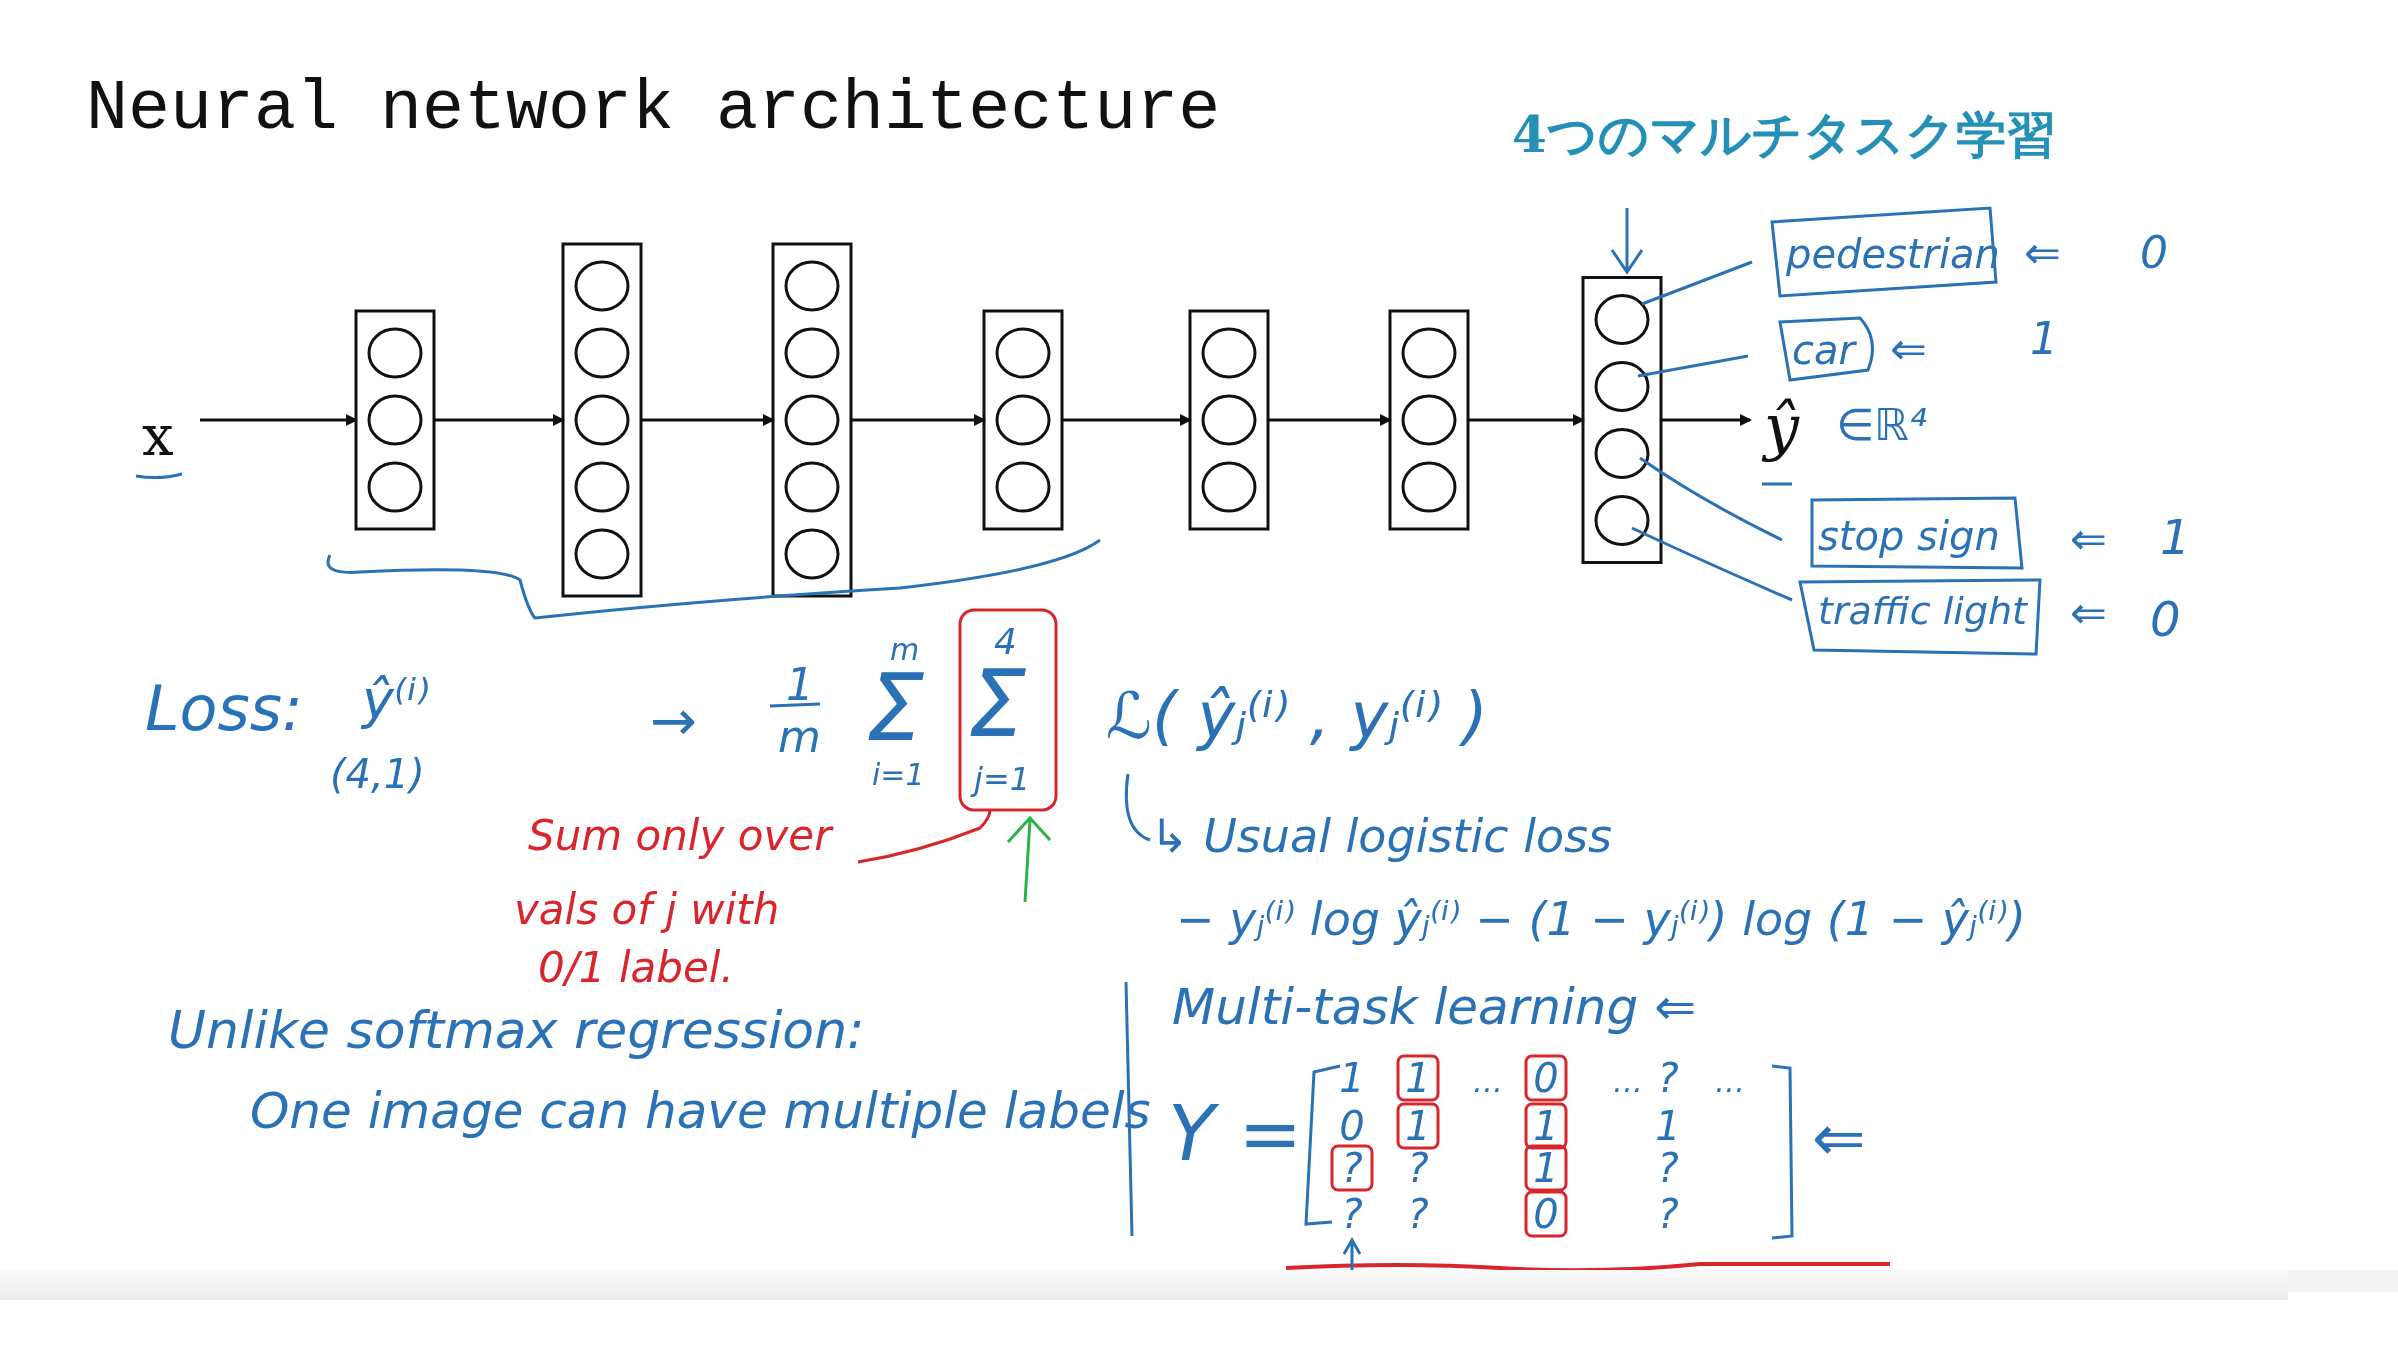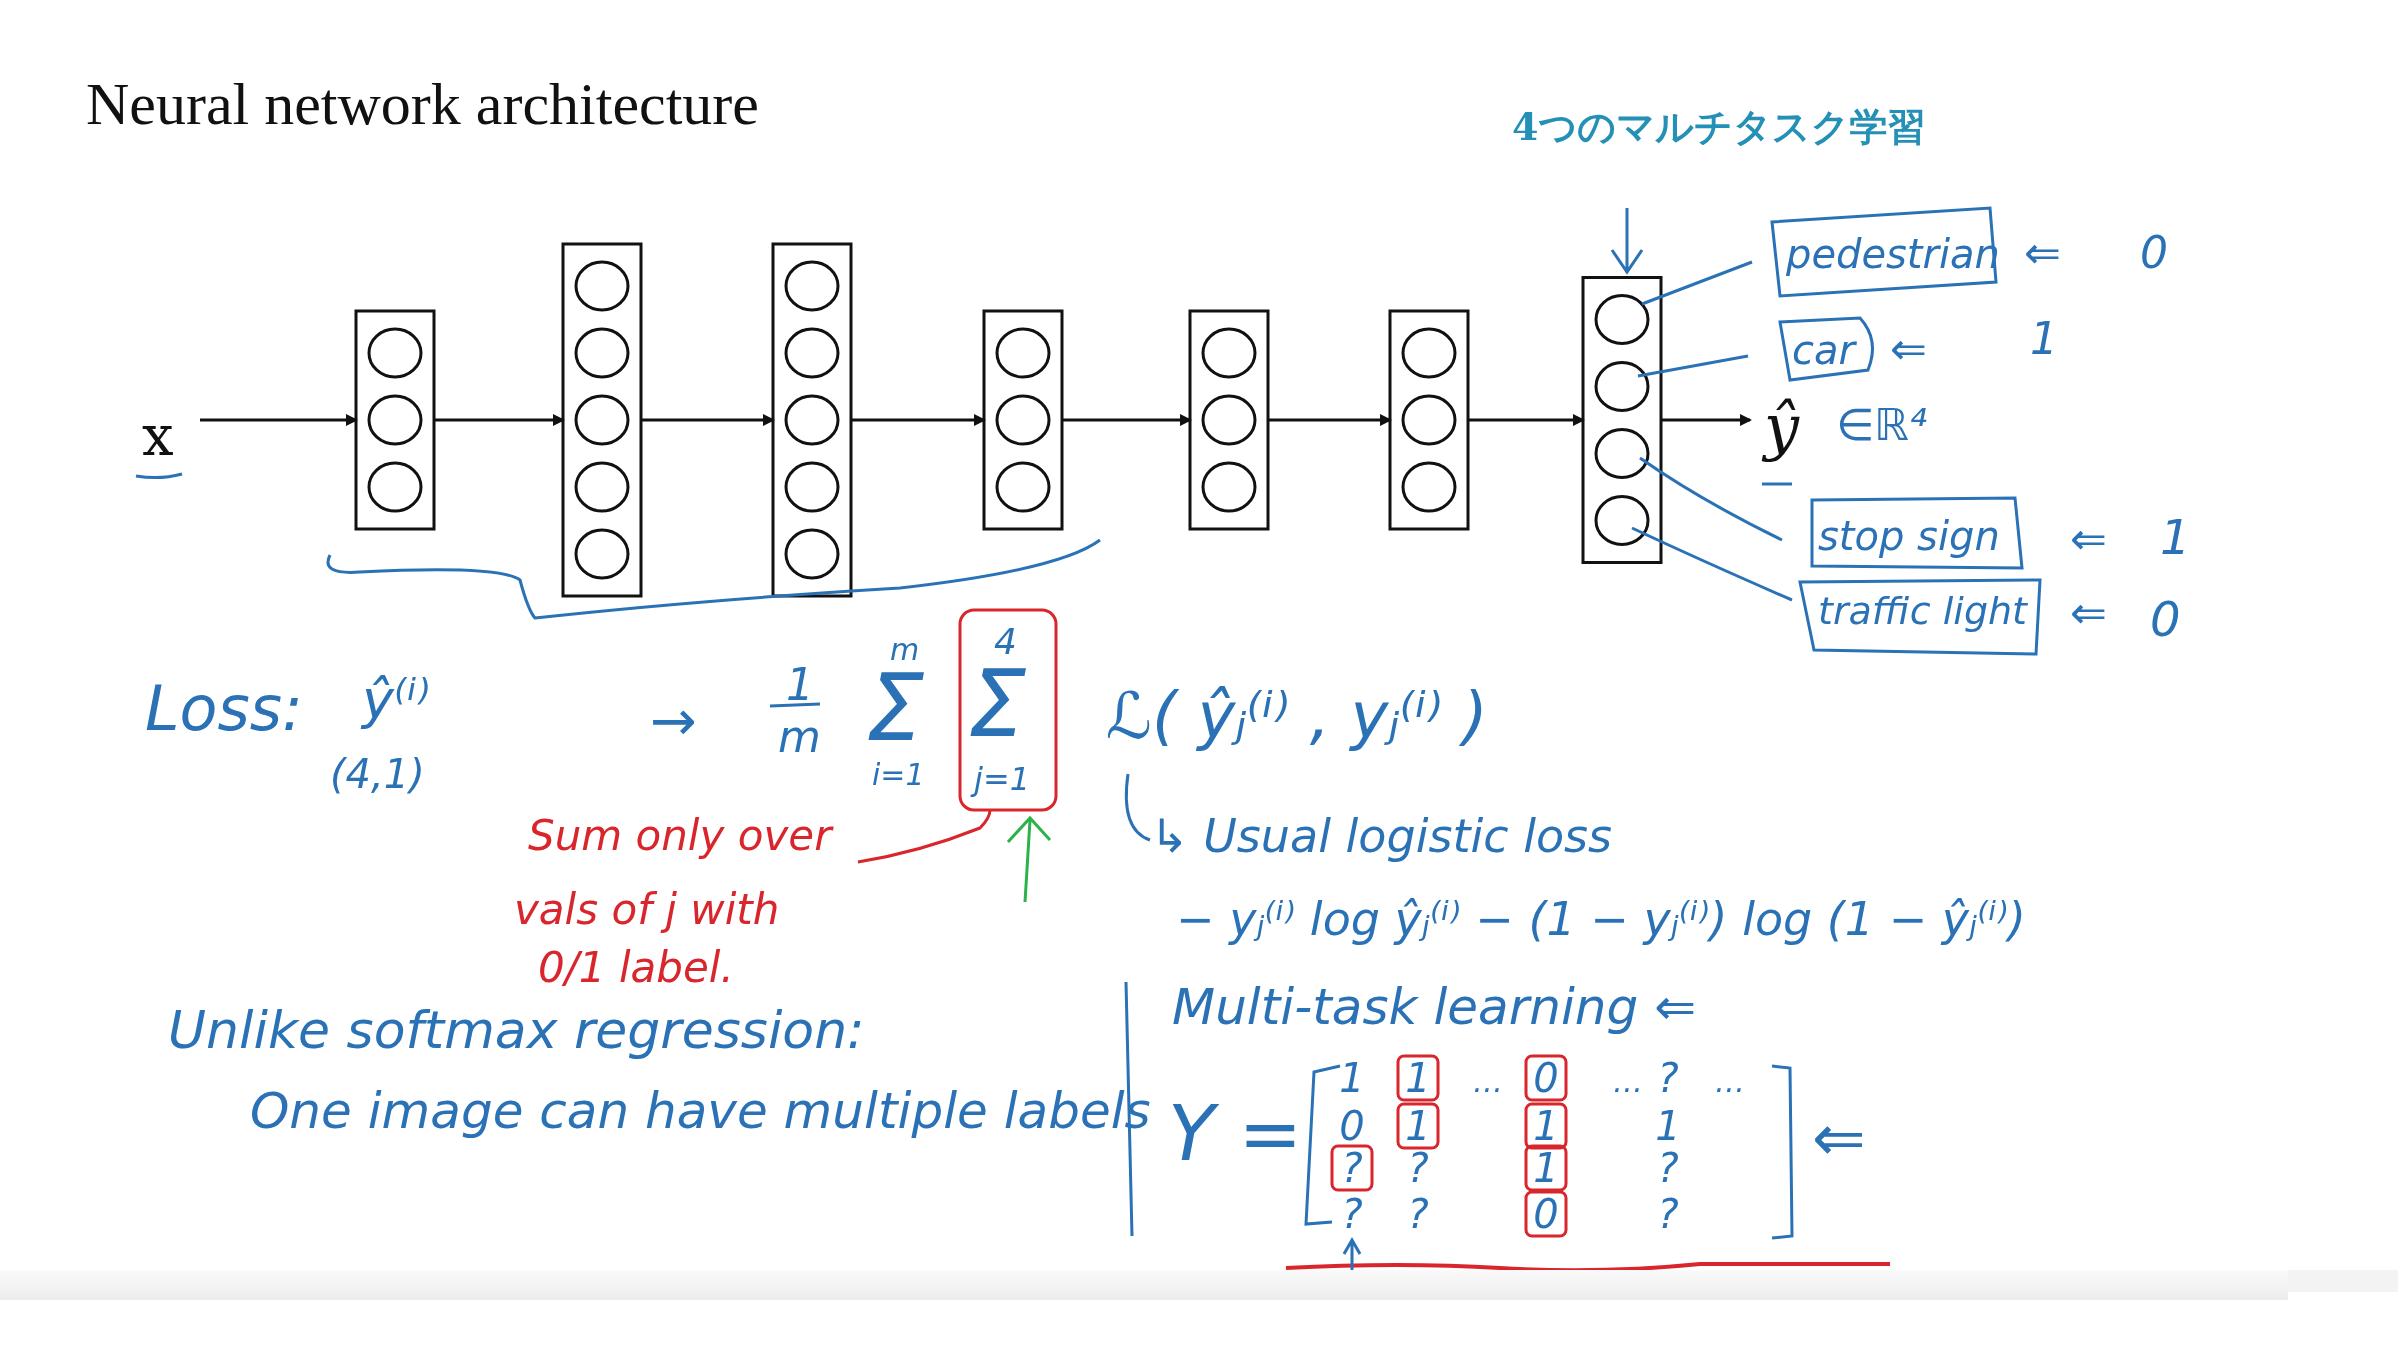--- a/index.html
+++ b/index.html
@@ -1,19 +1,19 @@
 <!DOCTYPE html>
 <html><head>
 <meta charset="utf-8">
 <style>
   html, body { margin: 0; padding: 0; background: #ffffff; }
   body { width: 2398px; height: 1354px; position: relative; overflow: hidden; font-family: "DejaVu Serif", serif; }
   #slide { position: absolute; left: 0; top: 0; width: 2398px; height: 1354px; }
-  .title { position: absolute; left: 86px; top: 70px; font-family: Liberation Serif, serif; font-size: 60px; color: #111; letter-spacing: 0px; white-space: nowrap; }
-  .jp-note { position: absolute; left: 1512px; top: 102px; font-family: "DejaVu Serif", serif; font-weight: bold; font-size: 38px; color: #2590b5; white-space: nowrap; }
+  .title { position: absolute; left: 86px; top: 70px; font-family: Liberation Mono, monospace; font-size: 70px; color: #111; letter-spacing: 0px; white-space: nowrap; }
+  .jp-note { position: absolute; left: 1512px; top: 102px; font-family: "DejaVu Serif", serif; font-weight: bold; font-size: 50px; color: #2590b5; white-space: nowrap; }
   .bottom-bar { position: absolute; left: 0; top: 1270px; width: 2288px; height: 30px; background: linear-gradient(#fafafa, #ececec); }
   .bottom-bar-right { position: absolute; left: 2288px; top: 1270px; width: 110px; height: 22px; background: #f3f3f3; }
   svg text { user-select: none; }
   .hw { font-family: "DejaVu Sans", sans-serif; font-style: italic; }
 </style>
 </head>
 <body>
 
 <div id="slide">
   <div class="title">Neural network architecture</div>

